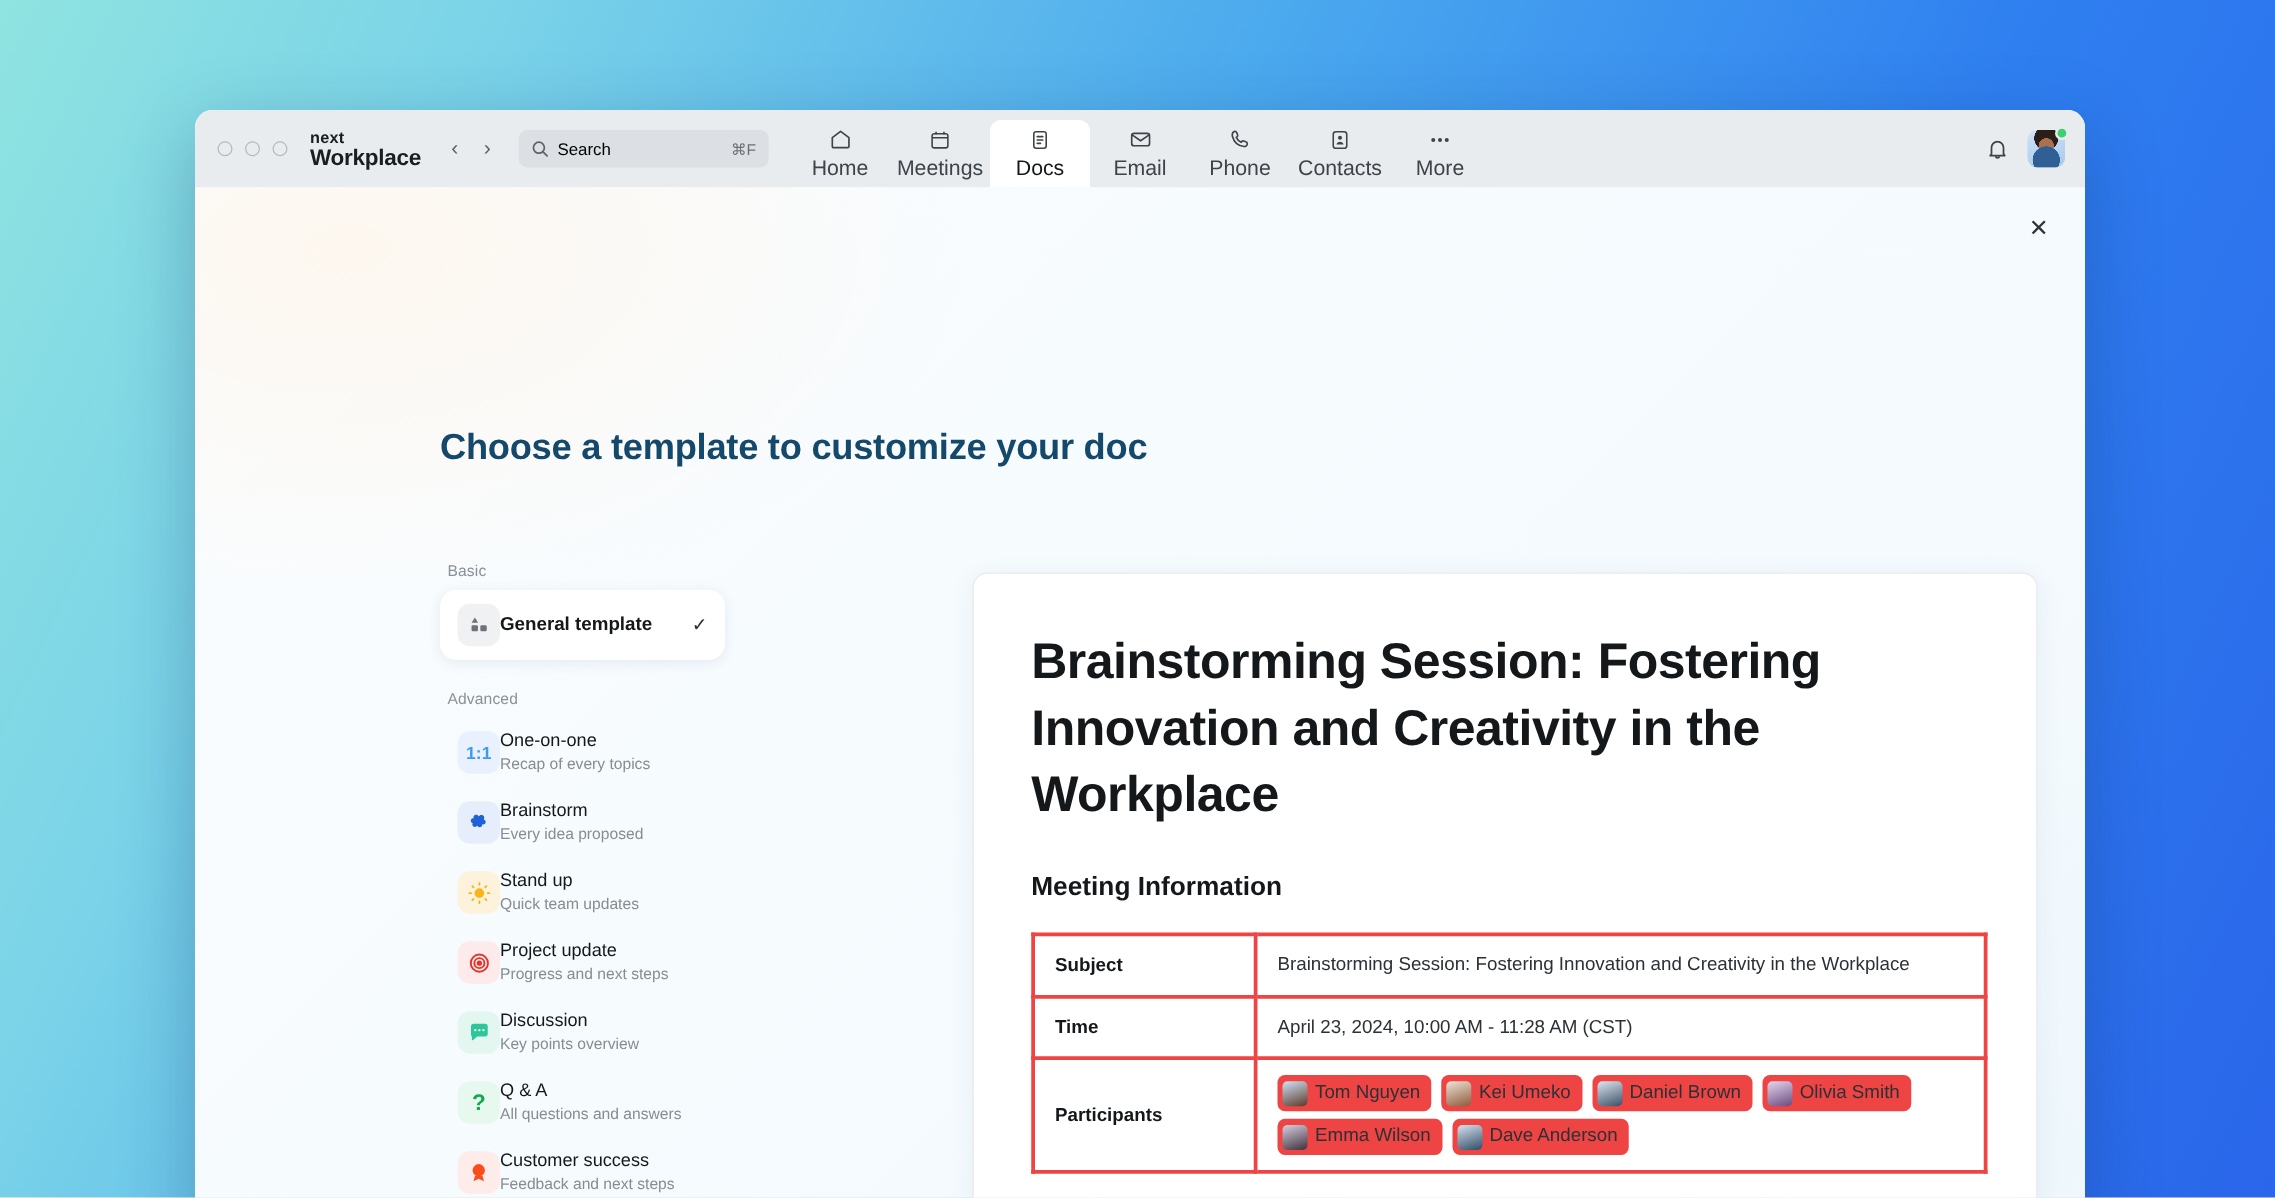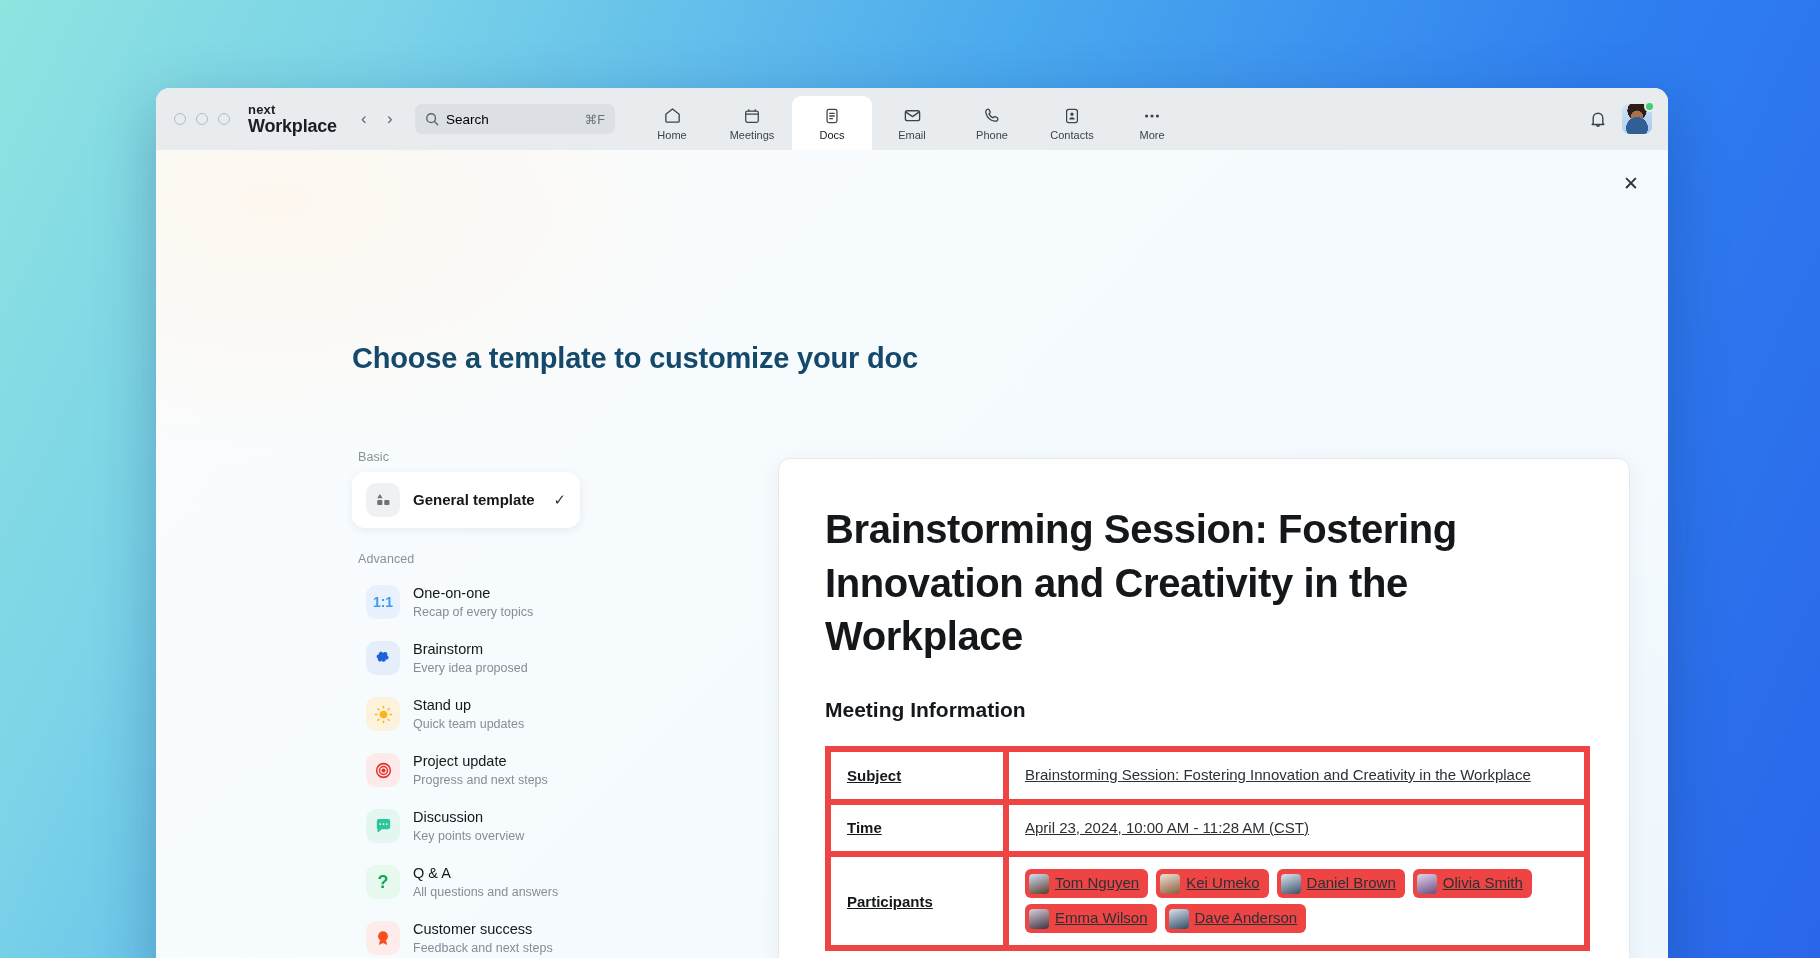--- a/index.html
+++ b/index.html
@@ -61,21 +61,21 @@
     position: absolute; left: 50%; transform: translateX(-50%);
     bottom: 0; display: flex; align-items: flex-end; height: 62px;
   }
   .tab {
     width: 80px; height: 54px;
     display: flex; flex-direction: column; align-items: center; justify-content: center;
     gap: 3px; cursor: pointer; border-radius: 9px 9px 0 0;
     color: #3d4348;
   }
   .tab .t-ico { height: 21px; display: flex; align-items: center; justify-content: center; }
-  .tab .t-lb { font-size: 11px; color: #3d4348; }
+  .tab .t-lb { font-size: 17px; color: #3d4348; }
   .tab.active { background: #ffffff; }
   .tab.active .t-lb { color: #15181b; font-weight: 500; text-align: center; }
 
   #titlebar-right {
     margin-left: auto; display: flex; align-items: center; gap: 14px;
   }
   #bell { color: #3d4348; cursor: pointer; display:flex; }
   #avatar {
     position: relative; width: 30px; height: 30px; border-radius: 8px;
     background: linear-gradient(160deg,#cfe3f7,#a9cbee); cursor: pointer; overflow: visible;
@@ -114,21 +114,21 @@
 
   
   #tpl-sidebar {
     position: absolute; left: 196px; top: 300px; width: 230px;
   }
   .sec-label {
     font-size: 12.5px; color: #8a9197; margin: 0 0 8px 6px; letter-spacing: .1px;
   }
   .sec-label.adv { margin-top: 24px; }
   .tpl-item {
-    display: flex; align-items: center; gap: 13px;
+    display: flex; align-items: center; 
     height: 56px; padding: 0 14px; border-radius: 13px; cursor: pointer;
   }
   .tpl-item.selected {
     background: #ffffff;
     box-shadow: 0 2px 10px rgba(30,60,100,.09);
     width: 228px;
   }
   .tpl-ico {
     width: 34px; height: 34px; border-radius: 10px; flex: 0 0 34px;
     display: flex; align-items: center; justify-content: center;
@@ -155,21 +155,21 @@
     font-size: 40px; font-weight: 700; color: #15181b;
     line-height: 1.34; letter-spacing: -.4px;
   }
   #doc-h2 {
     font-size: 21px; font-weight: 700; color: #15181b; margin-top: 34px;
   }
   table.meet {
     margin-top: 24px; width: 765px; border-collapse: collapse;
     table-layout: fixed;
   }
-  table.meet td { border: 6px solid #ef4444; padding: 12px 16px; vertical-align: middle; text-decoration: underline; }
+  table.meet td { border: 3px solid #ef4444; padding: 12px 16px; vertical-align: middle; }
   table.meet td.k { width: 178px; font-size: 15px; font-weight: 700; color: #15181b; }
   table.meet td.v { font-size: 15px; color: #2b3136; line-height: 1.52; }
   .chips { display: flex; flex-wrap: wrap; gap: 6px 8px; }
   .chip {
     display: inline-flex; align-items: center; gap: 6px;
     background: #ef4444; border-radius: 6px; padding: 3px 9px 3px 4px;
     font-size: 15px; color: #2b3136;
   }
   .chip .pic { width: 20px; height: 20px; border-radius: 4px; flex: 0 0 20px; }
 </style>

